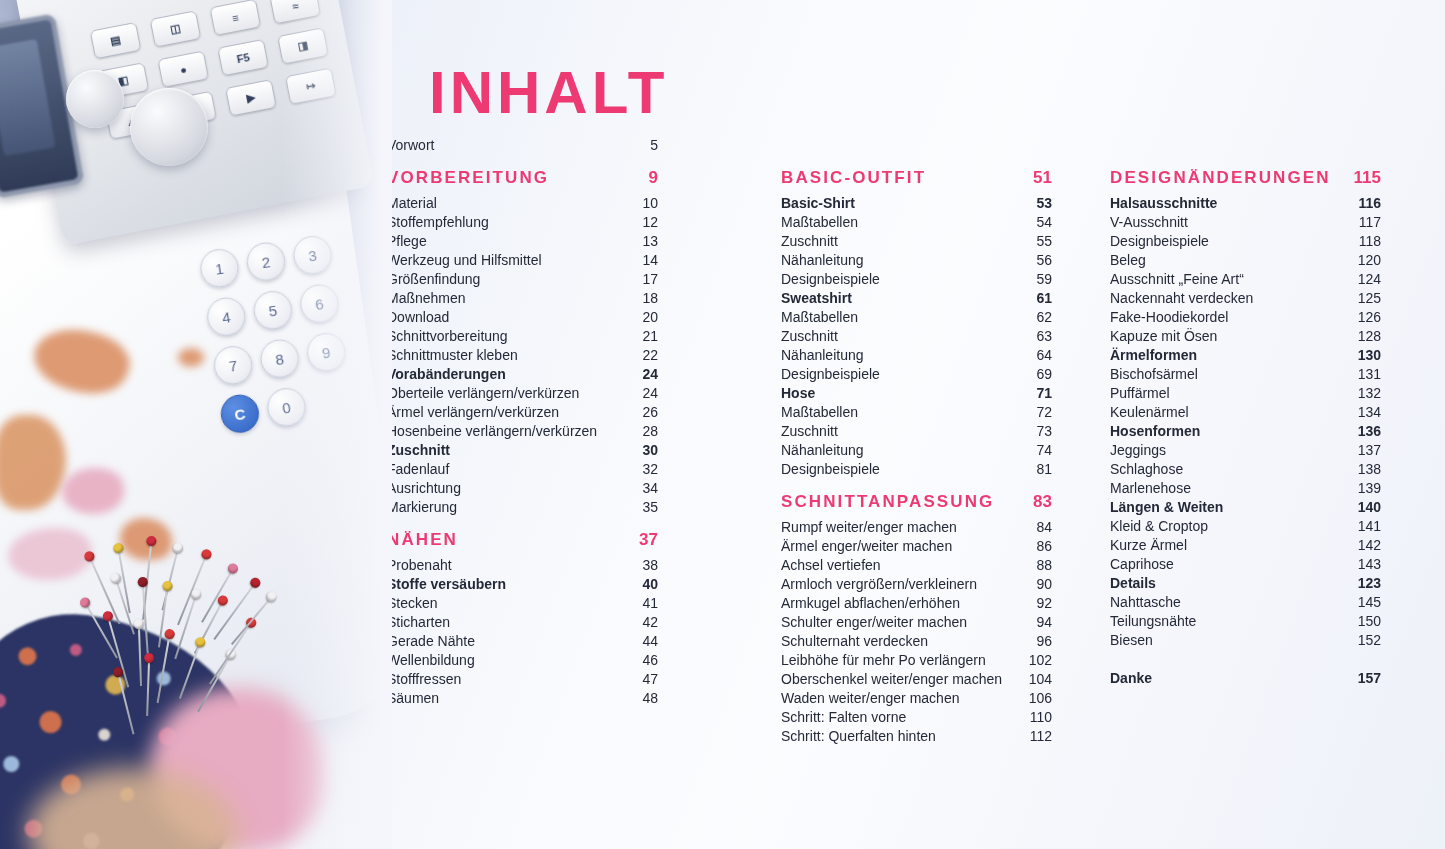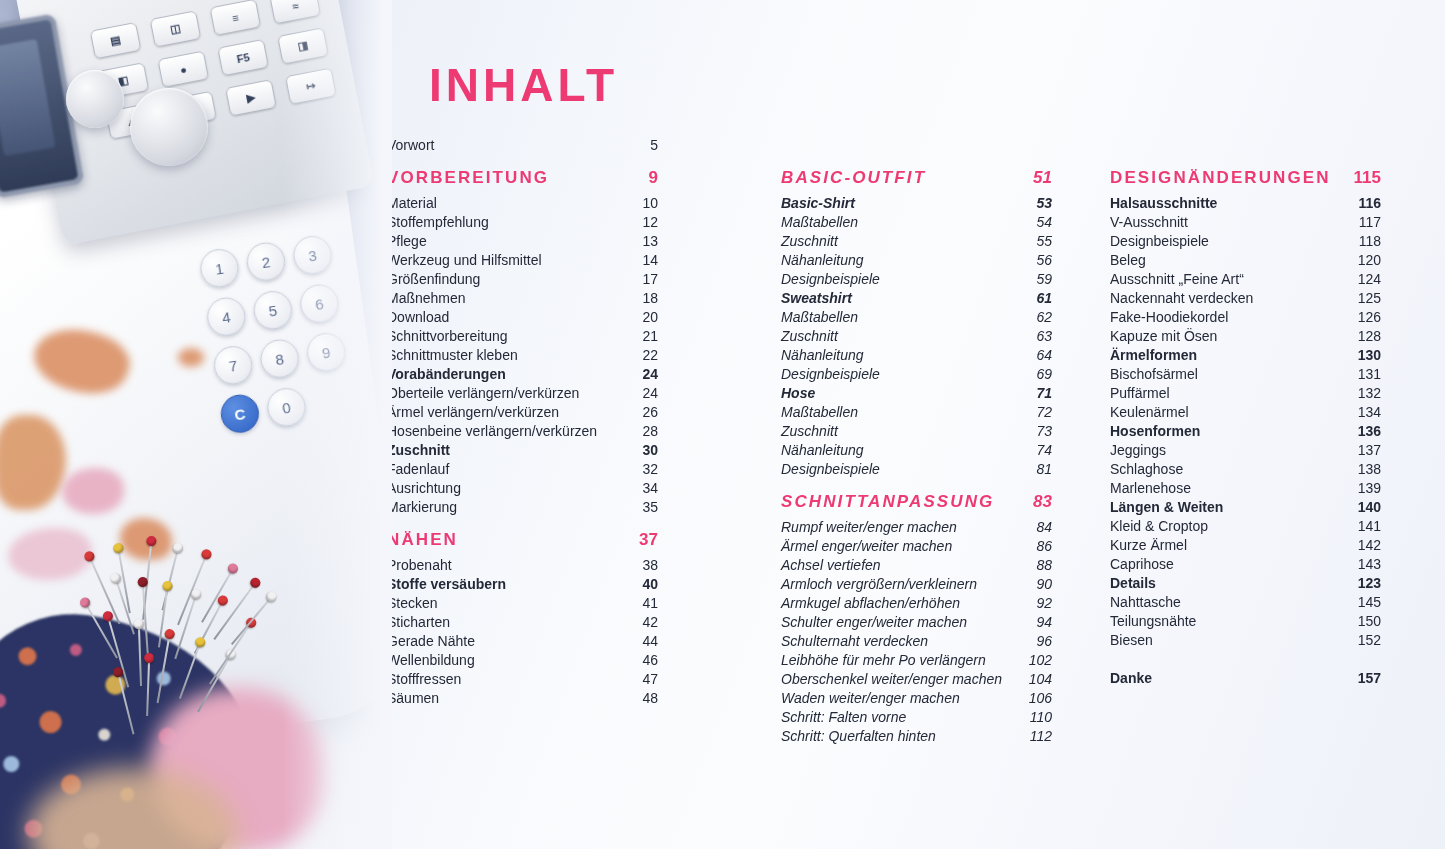--- a/index.html
+++ b/index.html
@@ -53,26 +53,26 @@
   .pins{position:absolute;inset:0;z-index:6;}
   .pin{position:absolute;width:2px;background:linear-gradient(#d4d6db,#8e939e);
     transform-origin:top center;transform:rotate(var(--r));}
   .pin::before{content:"";position:absolute;top:-9px;left:-4px;width:10px;height:10px;border-radius:50%;
     background:var(--c);box-shadow:0 1px 2px rgba(0,0,0,.35),inset -1px -2px 2px rgba(0,0,0,.25);}
   .photo-fade{position:absolute;right:0;top:0;width:110px;height:100%;z-index:9;
     background:linear-gradient(to right,rgba(244,246,251,0),#f4f6fb 92%);}
 
   
   .contents{position:absolute;left:387px;top:0;width:1030px;height:849px;}
-  .title{position:absolute;left:42px;top:58px;margin:0;font-size:46px;font-weight:bold;
+  .title{position:absolute;left:42px;top:58px;margin:0;font-size:60px;font-weight:bold;
     letter-spacing:4px;color:var(--accent);}
   .cols{display:flex;position:absolute;left:0;top:136px;}
   .col{width:271px;flex:0 0 271px;}
   .col + .col{padding-top:31px;}
-  .col:nth-child(2){margin-left:123px;font-style:italic;}
+  .col:nth-child(2){margin-left:123px;}
   .col:nth-child(3){margin-left:58px;}
   .row{display:flex;justify-content:space-between;align-items:baseline;
     font-size:14px;line-height:19px;color:var(--ink);}
   .row.bold{font-weight:bold;}
   .row.spacer{margin-top:19px;}
   .heading{display:flex;justify-content:space-between;align-items:baseline;
     color:var(--accent);font-weight:bold;font-size:17px;letter-spacing:2.1px;
     line-height:22px;margin:12px 0 5px;}
   .heading .num{letter-spacing:0;}
   .block.first .heading{margin-top:0;}

